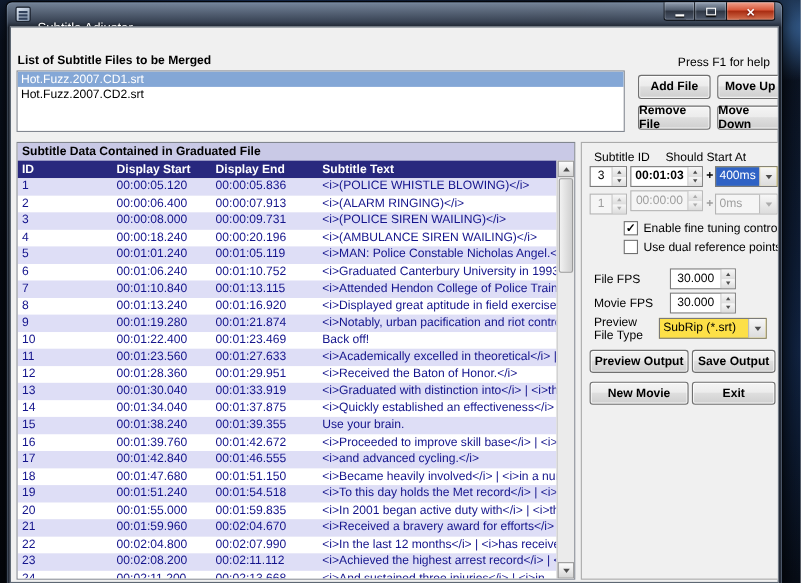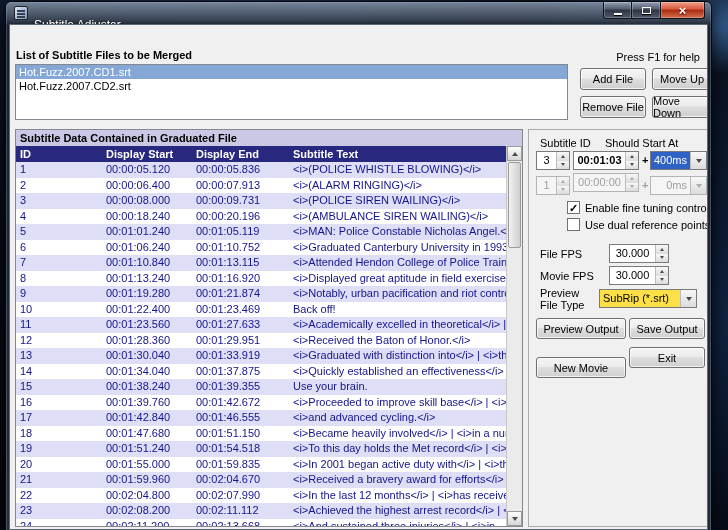--- a/index.html
+++ b/index.html
@@ -45,21 +45,21 @@
   .menu-item { padding:2px 7px; }
   .help-hint { position:absolute; right:7px; top:26px; }
   .files-label { position:absolute; left:6px; top:24px; font-weight:bold; }
 
   .filelist { position:absolute; left:5px; top:39px; width:553px; height:56px; background:#fff; border:1px solid #828790; overflow:hidden; }
   .file-item { height:14px; line-height:14px; padding-left:3px; white-space:nowrap; }
   .file-item.selected { background:#84a7d6; color:#fff; }
 
   .btn { position:absolute; display:flex; align-items:center; justify-content:center; font-size:11px;
     background:linear-gradient(180deg,#f4f4f4,#ececec 45%,#dedede 50%,#cfcfcf);
-    border:1px solid #707070; border-radius:3px; box-shadow:inset 0 0 0 1px rgba(255,255,255,0.7); cursor:default; }
+    border:1px solid #707070; border-radius:3px; box-shadow:inset 0 0 0 1px rgba(255,255,255,0.7); cursor:default;font-weight:bold; }
   .btn-add { left:570px; top:43px; width:66px; height:22px; }
   .btn-moveup { left:642px; top:43px; width:60px; height:22px; }
   .btn-remove { left:570px; top:71px; width:66px; height:22px; }
   .btn-movedown { left:642px; top:71px; width:60px; height:22px; }
 
   
   .table { position:absolute; left:5px; top:104px; width:508px; height:398px; background:#fff; border:1px solid #828790; overflow:hidden; }
   .table-title { height:16px; line-height:16px; background:#c9c9e6; font-weight:bold; padding-left:4px; }
   .col-header { position:absolute; left:0; top:16px; right:16px; height:16px; display:flex; background:#28287e; color:#fff; font-weight:bold; line-height:16px; }
   .tbody { position:absolute; left:0; top:32px; right:16px; bottom:0; overflow:hidden; }
@@ -98,21 +98,21 @@
 
   .plus { position:absolute; font-weight:bold; }
   .plus.dim { color:#9e9e9e; }
 
   .checkrow { position:absolute; display:flex; align-items:center; white-space:nowrap; }
   .checkbox { width:13px; height:13px; background:#fff; border:1px solid #707070; margin-right:5px;
     font-size:11px; line-height:12px; text-align:center; font-weight:bold; }
 
   .pbtn-preview { left:7px; top:188px; width:90px; height:21px; }
   .pbtn-save { left:100px; top:188px; width:76px; height:21px; }
-  .pbtn-new { left:7px; top:227px; width:90px; height:21px; }
+  .pbtn-new { left:7px; top:217px; width:90px; height:21px; }
   .pbtn-exit { left:100px; top:217px; width:76px; height:21px; }
 </style>
 </head>
 <body>
 
 <div class="desktop">
   <div class="window">
 
     <div class="titlebar">
       <div class="app-icon">
@@ -364,21 +364,21 @@
           <div class="arrows">
             <div>
                 <span class="tri-up"></span>
               </div>
             <div>
                 <span class="tri-down"></span>
               </div>
           </div>
         </div>
         <div class="plus dim" style="left:113px; top:49px;">+</div>
-        <div class="combo disabled" style="left:121px; top:46px; width:57px;text-align:right;">
+        <div class="combo disabled" style="left:121px; top:46px; width:57px;">
           <div class="val">0ms</div>
           <div class="drop">
               <span class="tri-down"></span>
             </div>
         </div>
 
         <div class="checkrow" style="left:38px; top:71px;">
           <span class="checkbox">✓</span>
           <span>Enable fine tuning controls</span>
         </div>

